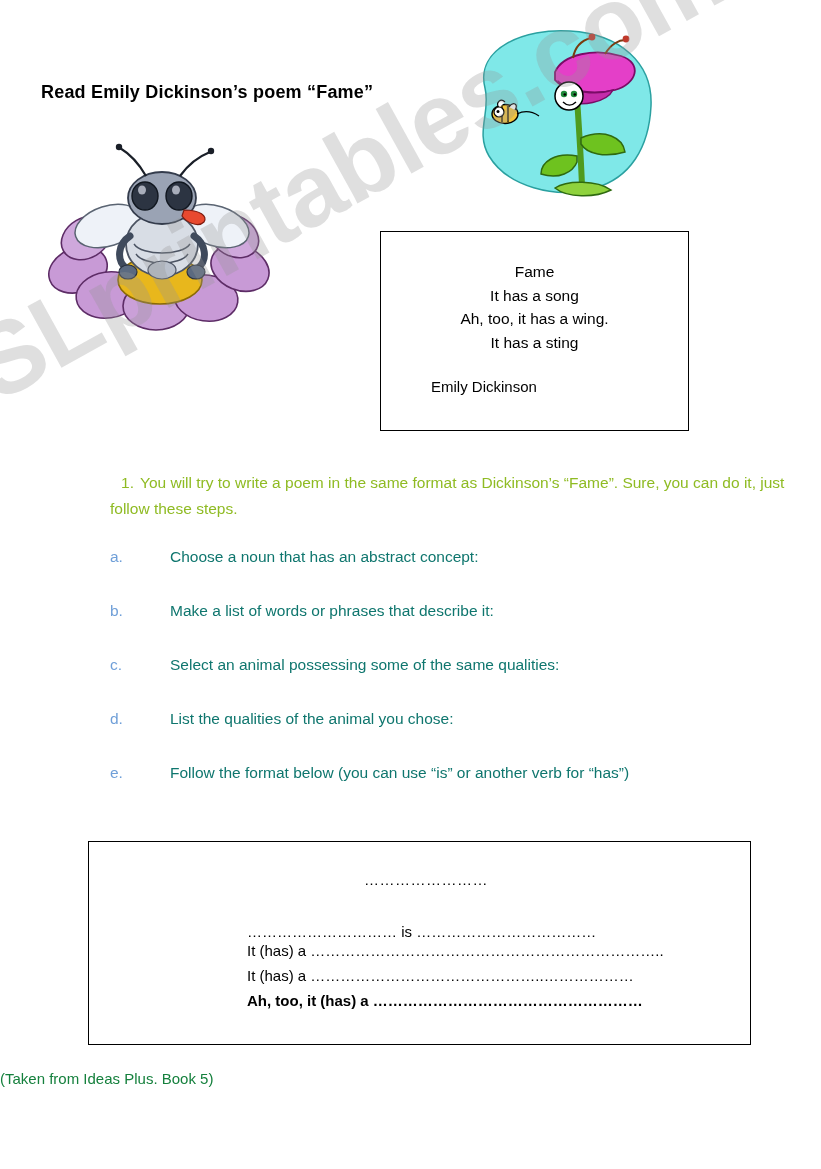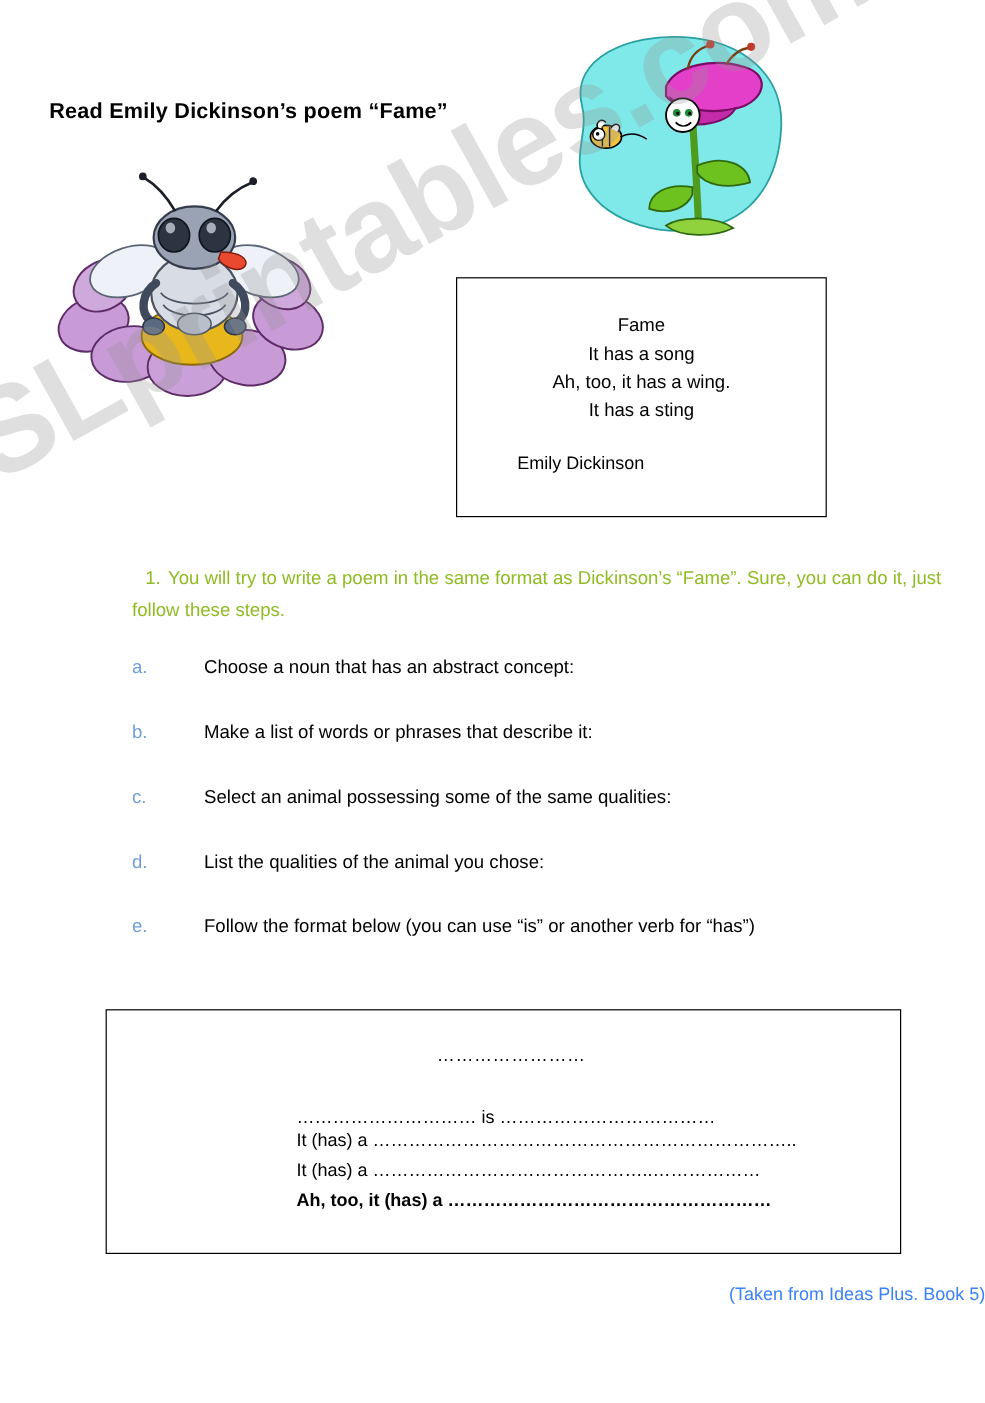--- a/index.html
+++ b/index.html
@@ -143,21 +143,21 @@
     left: 0;
     top: 0;
     width: 18px;
     color: #6f9fd8;
     text-align: left;
   }
   .step .step-text {
     position: absolute;
     left: 60px;
     top: 0;
-    color: #000000;
+    color: #0f766e;
   }
 
   
   .template-box {
     position: absolute;
     left: 88px;
     top: 841px;
     width: 663px;
     height: 204px;
     border: 1px solid #000000;
@@ -197,23 +197,23 @@
     top: 147px;
     font-weight: bold;
   }
 
   
   .source-note {
     position: absolute;
     left: 0;
     top: 1070px;
     width: 821px;
-    text-align: right;
+    text-align: left;
     font-size: 15px;
-    color: #3b82f6;
+    color: #15803d;
     z-index: 6;
   }
 </style>
 </head>
 <body>
 
 <div class="page">
 
   <div class="heading">Read Emily Dickinson’s poem “Fame”</div>
 

